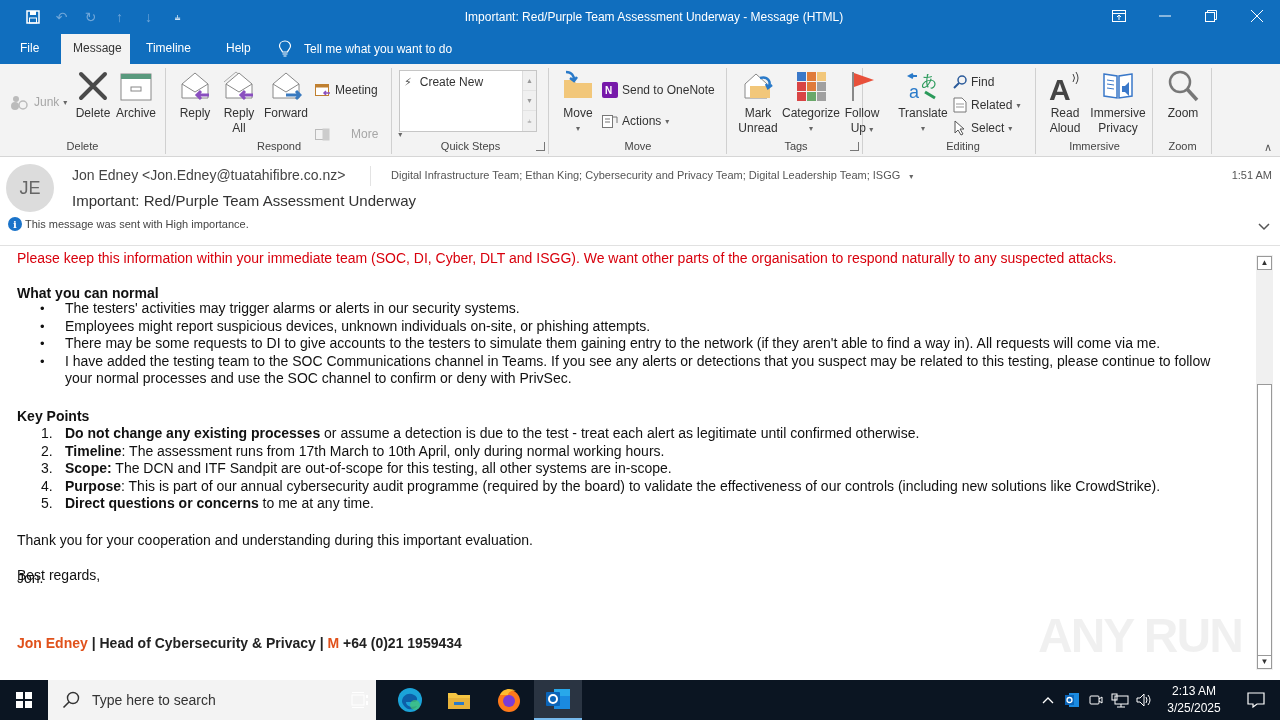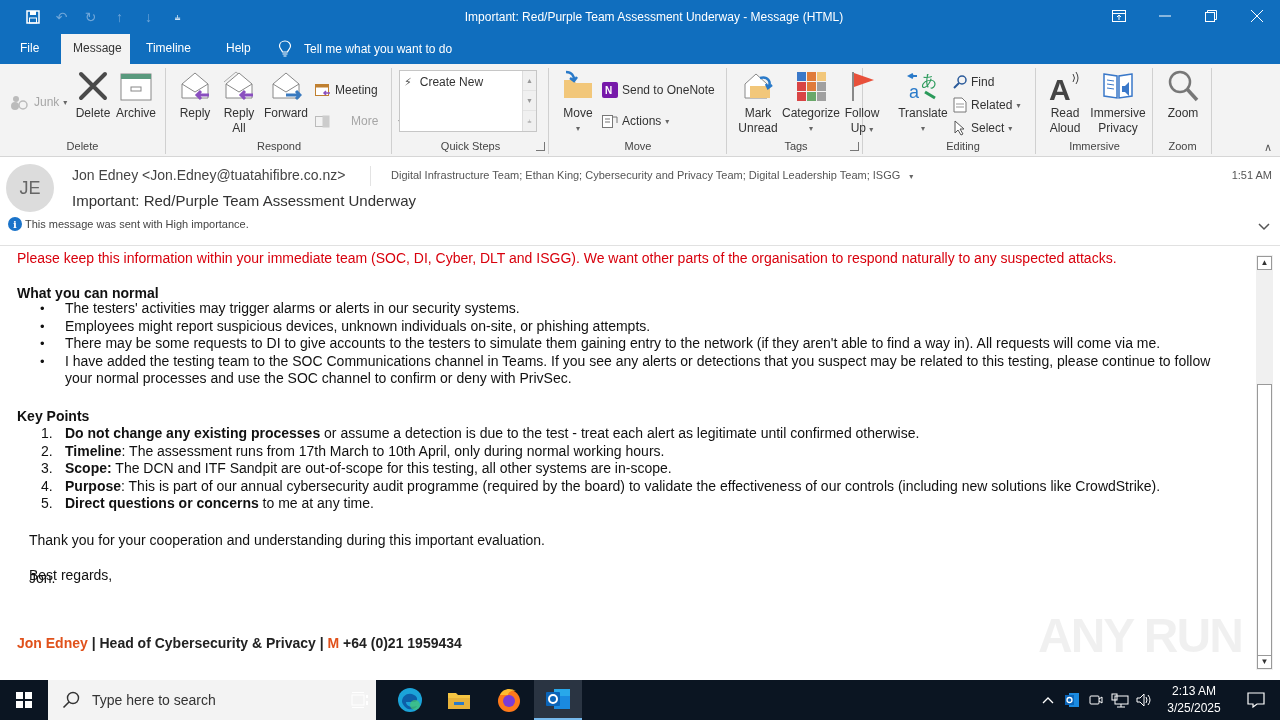--- a/index.html
+++ b/index.html
@@ -57,21 +57,21 @@
   .body { position: absolute; left: 0; top: 247px; width: 1256px; height: 428px; background: #fff; overflow: hidden; font-family: "Liberation Sans", sans-serif; font-size: 14px; color: #111; }
   .body p, .body li { font-size: 14px; line-height: 17.6px; }
   .warn { position: absolute; left: 17px; top: 3px; color: #d8000c; white-space: nowrap; }
   .sec-h { position: absolute; left: 17px; font-weight: bold; }
   .bullets { position: absolute; left: 17px; top: 53px; width: 1220px; list-style: none; }
   .bullets li { position: relative; padding-left: 48px; }
   .bullets li::before { content: "\2022"; position: absolute; left: 23px; top: 0; font-size: 13px; }
   .numbered { position: absolute; left: 17px; top: 178px; width: 1220px; list-style: none; }
   .numbered li { position: relative; padding-left: 48px; }
   .numbered li .n { position: absolute; left: 24px; top: 0; }
-  .para { position: absolute; left: 17px; white-space: nowrap; margin-left: 12px; }
+  .para { position: absolute; left: 17px; white-space: nowrap; }
   .sig { position: absolute; left: 17px; top: 388px; font-size: 13px; font-weight: bold; color: #222; white-space: nowrap; }
   .sig .orange { color: #e0511b; }
 
   .watermark { position: absolute; left: 1038px; top: 608px; font-size: 48px; font-weight: bold; color: rgba(0,0,0,0.06); letter-spacing: -2px; font-family: "Liberation Sans Narrow", "Liberation Sans", sans-serif; }
 
   
   .vscroll { position: absolute; left: 1256px; top: 255px; width: 17px; height: 415px; background: #f0f0f0; }
   .vscroll .arrow { position: absolute; left: 1px; width: 15px; height: 14px; background: #fff; border: 1px solid #999; font-size: 8px; line-height: 12px; text-align: center; color: #333; }
   .vscroll .thumb { position: absolute; left: 1px; top: 129px; width: 15px; height: 272px; background: #fff; border: 1px solid #999; }
 
@@ -214,21 +214,21 @@
       <div>Forward</div>
     </div>
     <div class="small" style="left:148px; top:12px;">
       <svg width="16" height="14">
           <rect x="0.5" y="1.5" width="13" height="11" fill="#fff" stroke="#c08030"></rect>
           <rect x="0.5" y="1.5" width="13" height="3" fill="#c08030"></rect>
           <path d="M15 10 L9 10 M11 8 L9 10 L11 12" stroke="#8a4fbf" stroke-width="1.5" fill="none"></path>
         </svg>
       <span>Meeting</span>
     </div>
-    <div class="small dim" style="left:148px; top:43px;gap:20px;">
+    <div class="small dim" style="left:148px; top:56px;gap:20px;">
       <svg width="16" height="14">
           <rect x="0.5" y="2.5" width="9" height="10" fill="none" stroke="#bbb"></rect>
           <rect x="7.5" y="1.5" width="7" height="12" fill="#ccc"></rect>
         </svg>
       <span>More</span>
         <span class="chev">▾</span>
     </div>
     <div class="glabel">Respond</div>
   </div>
 

